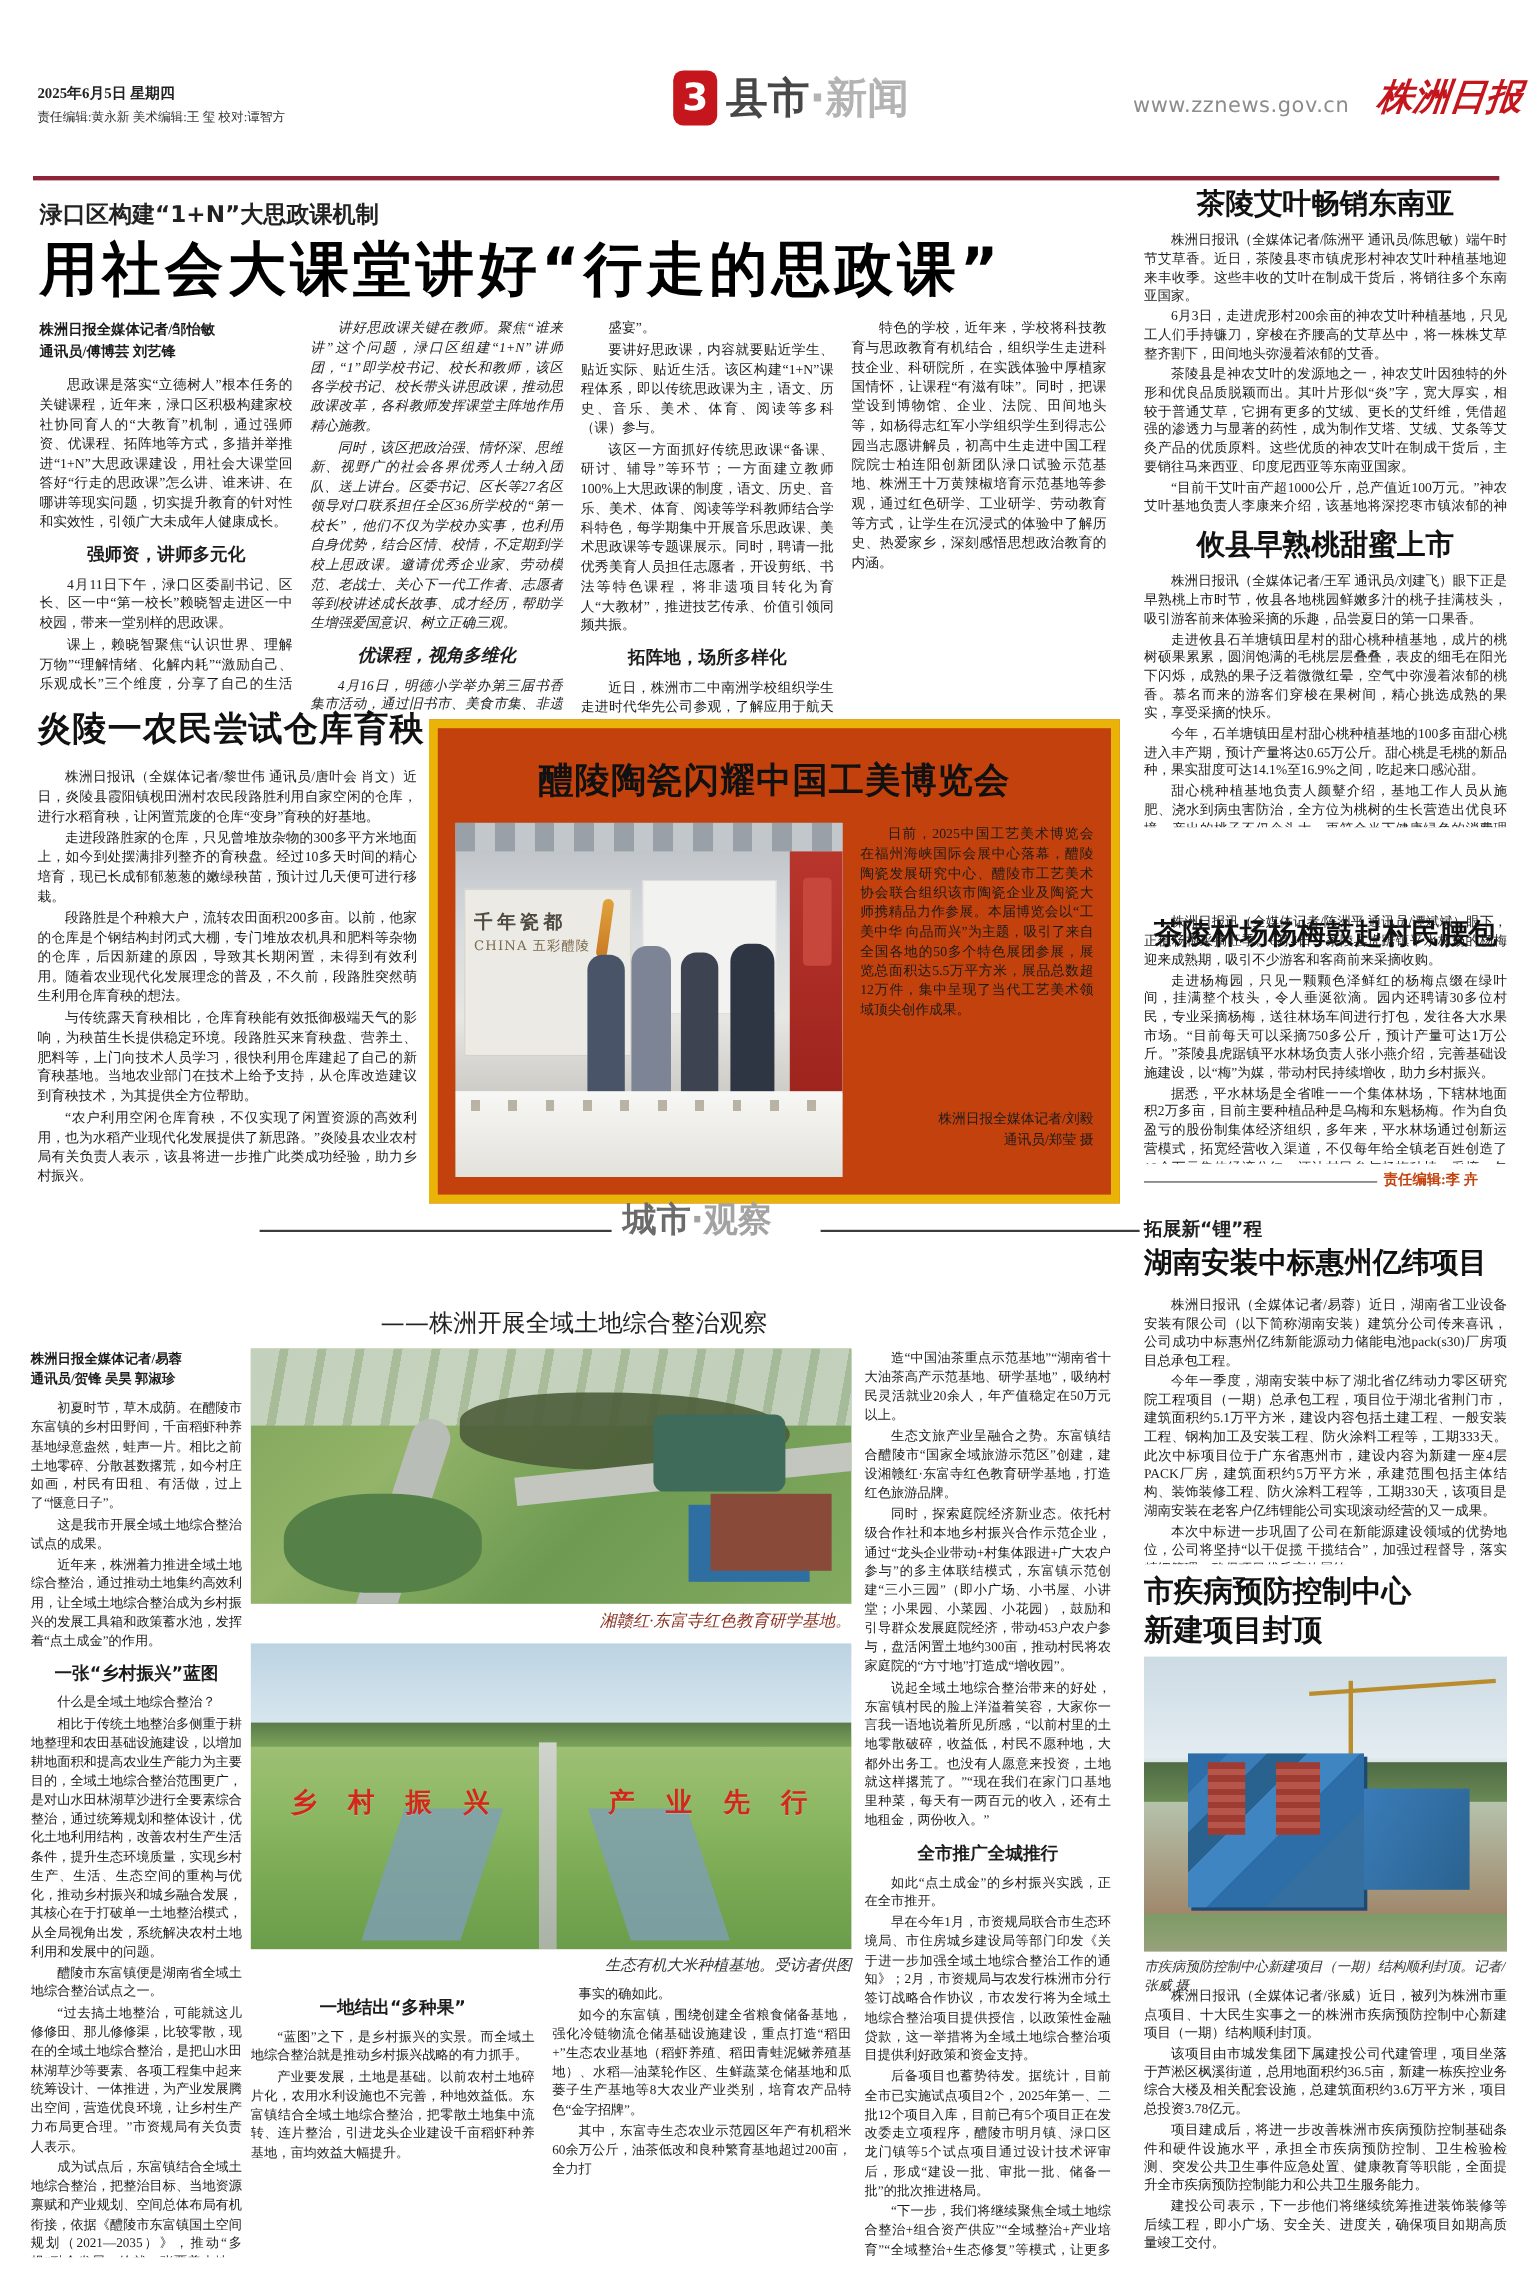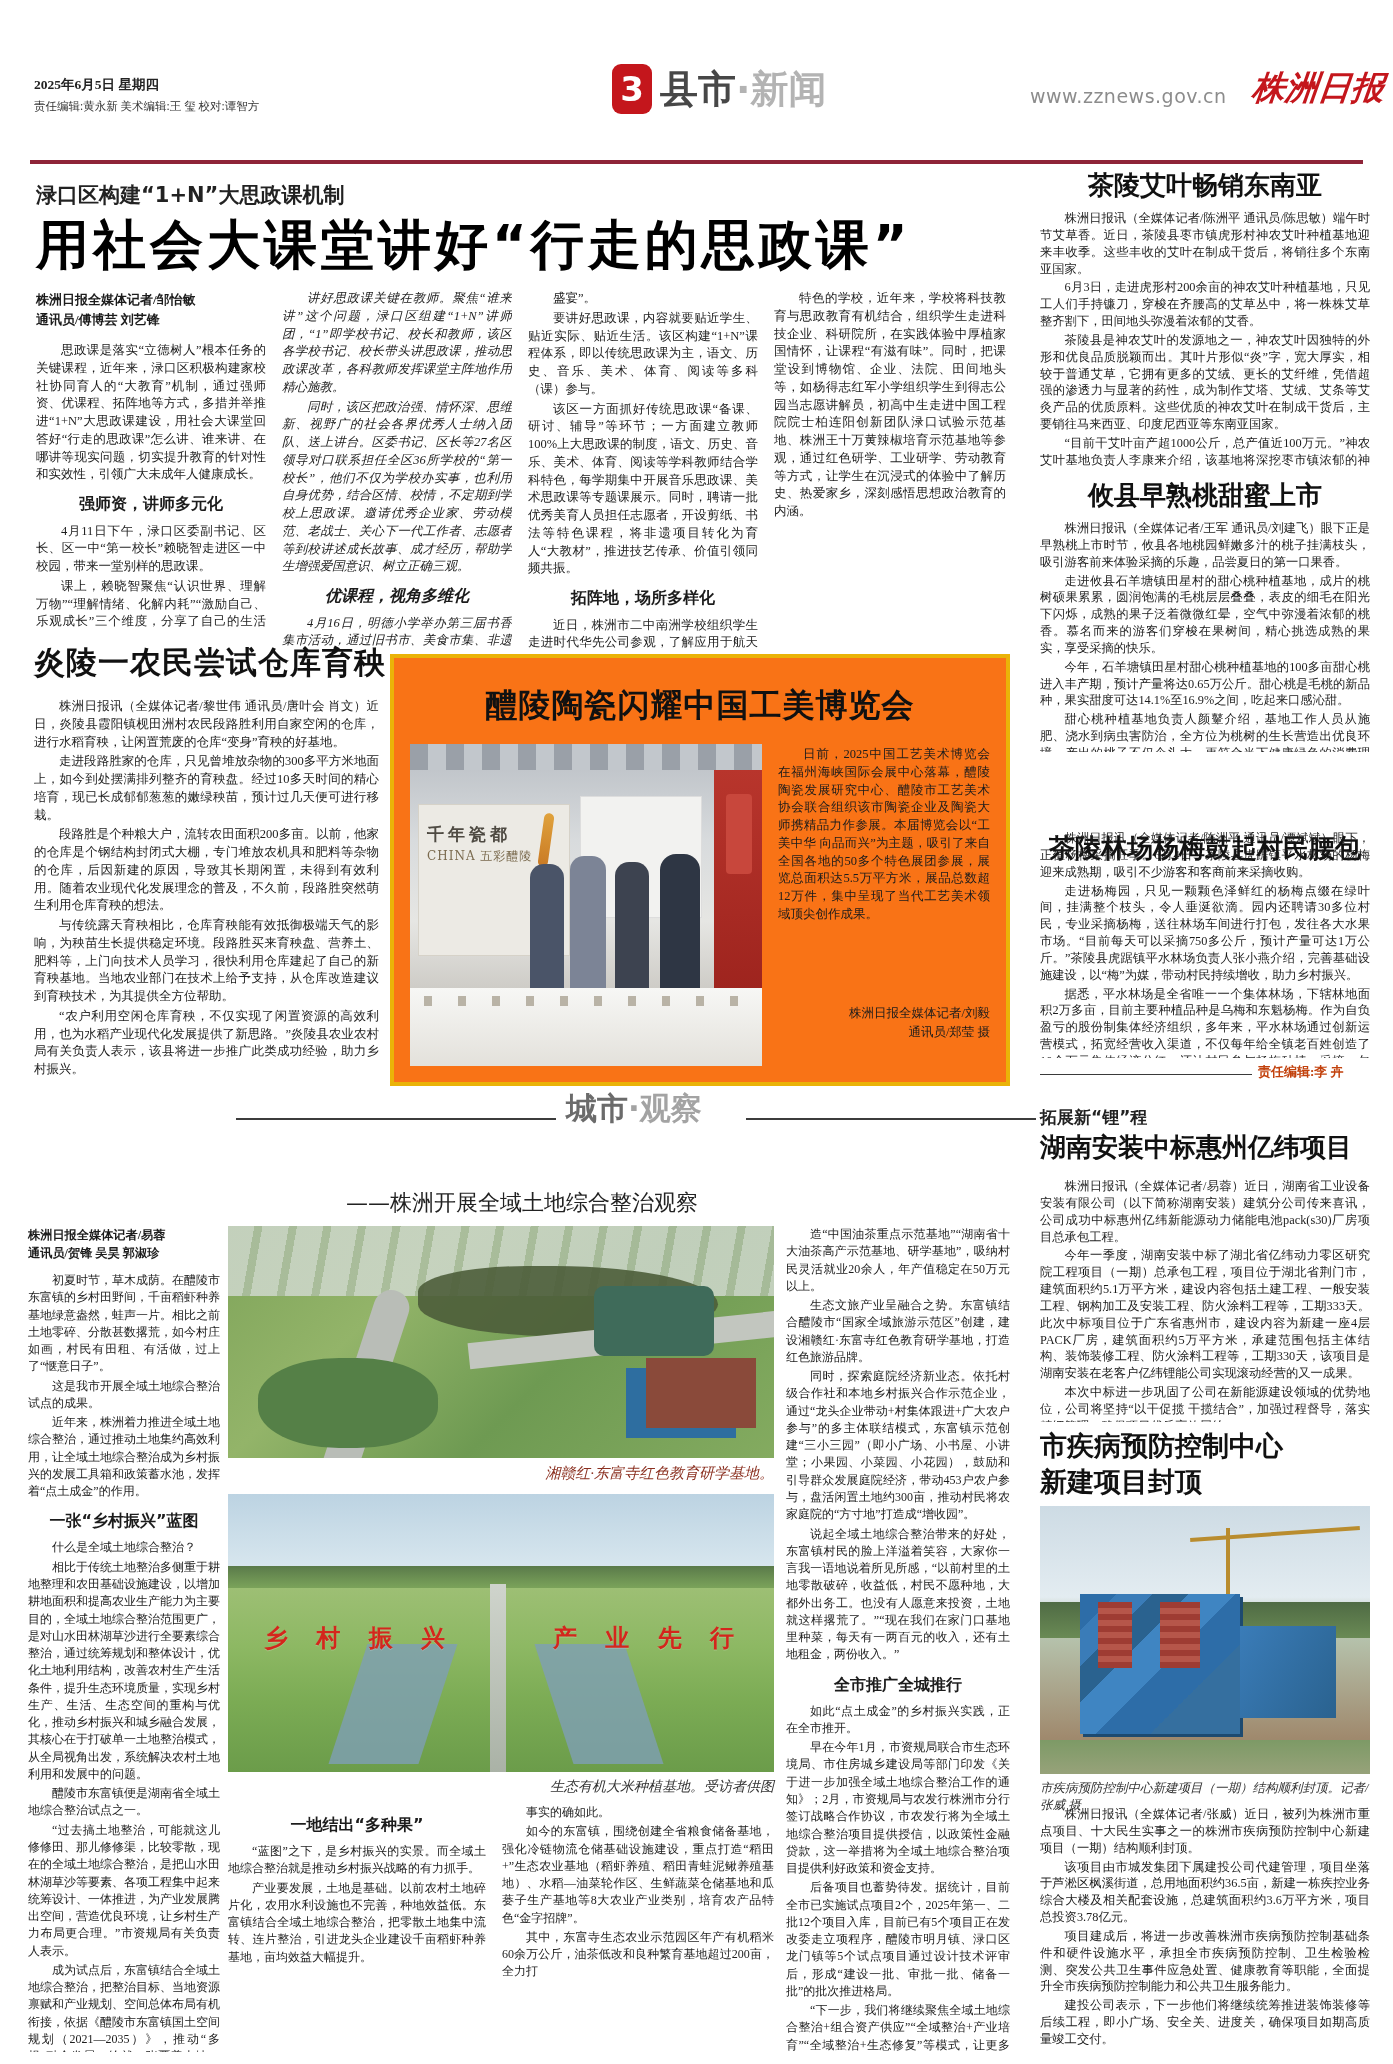--- a/index.html
+++ b/index.html
@@ -74,21 +74,21 @@
 
   <div class="abs serif-head" style="left:34px;top:642px;width:345px;font-size:31px;letter-spacing:1px;white-space:nowrap;">炎陵一农民尝试仓库育秧</div>
   <div class="abs body-col" style="left:34px;top:698px;width:345px;height:378px;">
       <p class="para">株洲日报讯（全媒体记者/黎世伟  通讯员/唐叶会  肖文）近日，炎陵县霞阳镇枧田洲村农民段路胜利用自家空闲的仓库，进行水稻育秧，让闲置荒废的仓库“变身”育秧的好基地。</p>
       <p class="para">走进段路胜家的仓库，只见曾堆放杂物的300多平方米地面上，如今到处摆满排列整齐的育秧盘。经过10多天时间的精心培育，现已长成郁郁葱葱的嫩绿秧苗，预计过几天便可进行移栽。</p>
       <p class="para">段路胜是个种粮大户，流转农田面积200多亩。以前，他家的仓库是个钢结构封闭式大棚，专门堆放农机具和肥料等杂物的仓库，后因新建的原因，导致其长期闲置，未得到有效利用。随着农业现代化发展理念的普及，不久前，段路胜突然萌生利用仓库育秧的想法。</p>
       <p class="para">与传统露天育秧相比，仓库育秧能有效抵御极端天气的影响，为秧苗生长提供稳定环境。段路胜买来育秧盘、营养土、肥料等，上门向技术人员学习，很快利用仓库建起了自己的新育秧基地。当地农业部门在技术上给予支持，从仓库改造建议到育秧技术，为其提供全方位帮助。</p>
       <p class="para">“农户利用空闲仓库育秧，不仅实现了闲置资源的高效利用，也为水稻产业现代化发展提供了新思路。”炎陵县农业农村局有关负责人表示，该县将进一步推广此类成功经验，助力乡村振兴。</p>
     </div>
 
-  <div class="abs" style="left:390px;top:654px;width:612px;height:424px;border:4px solid #eab308;background:#f97316;">
+  <div class="abs" style="left:390px;top:654px;width:612px;height:424px;border:8px solid #eab308;background:#c2410c;">
     <div class="serif-head center" style="margin-top:26px;font-size:32px;letter-spacing:1px;">醴陵陶瓷闪耀中国工美博览会</div>
 
     <div class="photo" style="position:absolute;left:16px;top:86px;width:352px;height:322px;background:linear-gradient(180deg,#b9bec4 0%,#d8dbdd 30%,#e6e6e3 55%,#cfcdc8 75%,#b7b2aa 100%);">
       <div style="position:absolute;left:0;top:0;width:100%;height:26px;background:repeating-linear-gradient(90deg,#9aa0a8 0 18px,#c2c7cc 18px 36px);"></div>
       <div style="position:absolute;left:8px;top:60px;width:150px;height:150px;background:#eceae4;border:1px solid #d6d2c8;">
         <div style="margin:18px 8px 2px;font-size:17px;font-weight:bold;color:#4e4a42;font-family:'DejaVu Serif',serif;letter-spacing:4px;">千年瓷都</div>
         <div style="margin:0 8px;font-size:12px;color:#7a6a4e;font-family:'DejaVu Serif',serif;letter-spacing:1px;">CHINA 五彩醴陵</div>
         <div style="position:absolute;right:18px;top:8px;width:10px;height:54px;background:linear-gradient(180deg,#e0a23c,#c97a25);border-radius:6px;transform:rotate(8deg);"></div>
       </div>
       <div style="position:absolute;left:170px;top:52px;width:120px;height:120px;background:#f2f2f0;border:1px solid #ddd;"></div>

